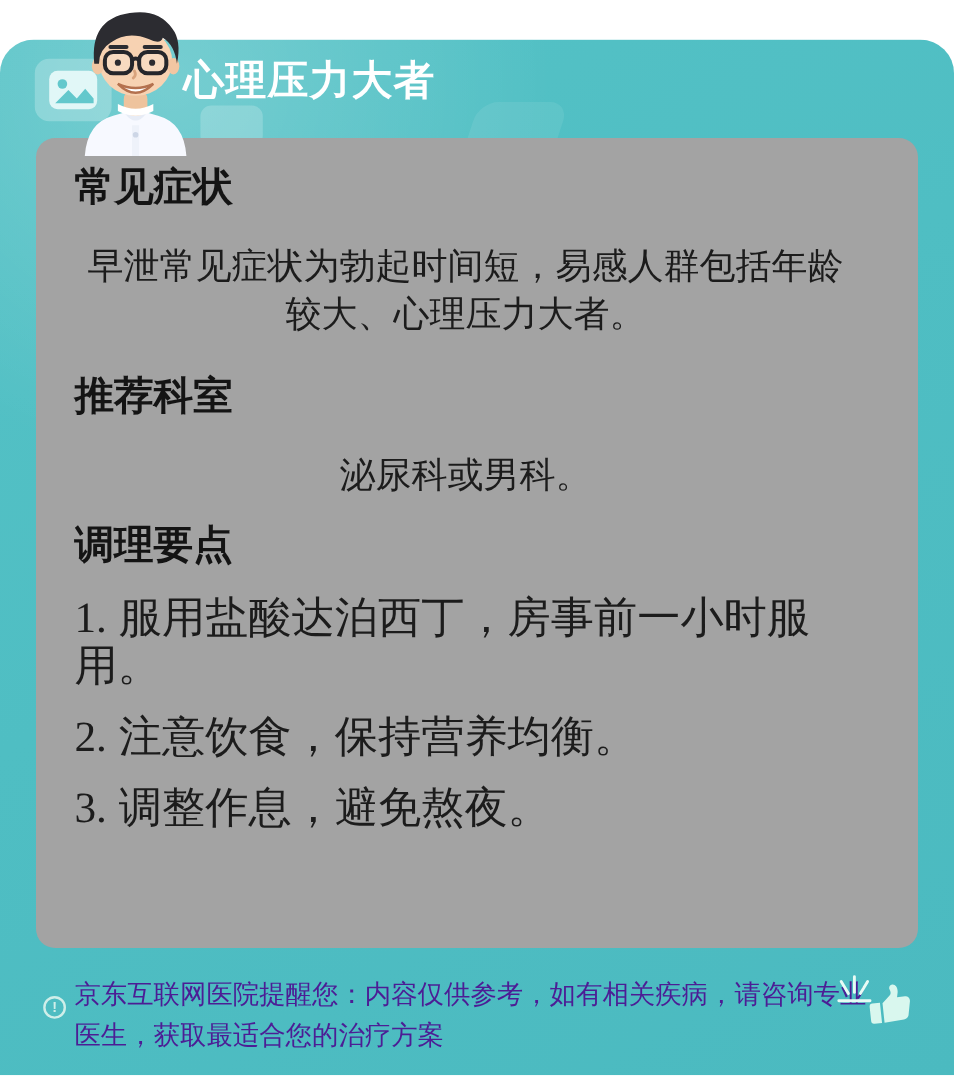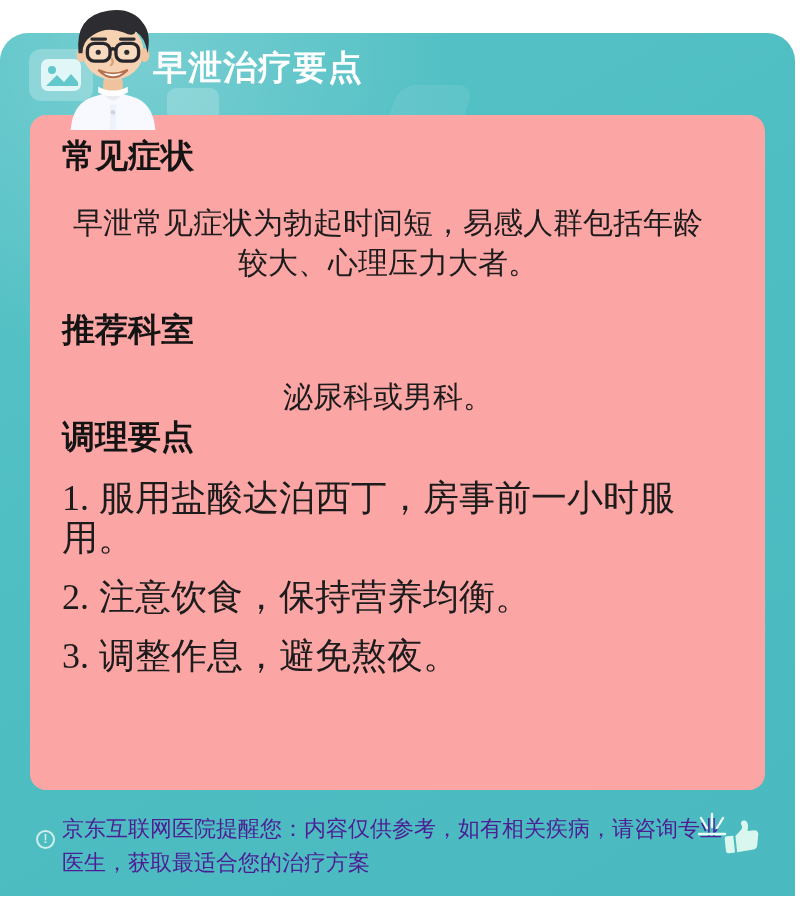--- a/index.html
+++ b/index.html
@@ -32,28 +32,28 @@
   }
   .avatar{position:absolute;left:48px;top:2px;width:130px;height:128px;z-index:3;}
   .hdr-title{
     position:absolute;left:153px;top:46px;z-index:2;
     font-size:34px;font-weight:700;color:#ffffff;letter-spacing:1px;line-height:42px;
     white-space:nowrap;
   }
   
   .white-card{
     position:absolute;left:30px;top:115px;width:735px;height:675px;
-    background:#fca5a5;border-radius:16px;box-sizing:border-box;
+    background:#a3a3a3;border-radius:16px;box-sizing:border-box;
     padding:22px 32px;z-index:2;
   }
   .sec-h{
     font-size:33px;font-weight:700;color:#141414;line-height:38px;margin:0;
   }
   .sec-h.mt-a{margin-top:28px;}
-  .sec-h.mt-b{margin-top:1px;}
+  .sec-h.mt-b{margin-top:18px;}
   .sec-p{
     font-size:30px;color:#1c1c1c;line-height:40px;margin:28px 0 0;width:652px;text-align:center;
   }
   .sec-p.single{}
   .tip-list{margin:2px 0 0;}
   .tip-item{
     font-size:36px;color:#1c1c1c;line-height:40px;margin-top:19px;width:652px;
   }
   .tip-item:first-child{margin-top:22px;}
   .tip-num{font-family:"Liberation Serif","DejaVu Serif",serif;margin-right:10px;}
@@ -110,21 +110,21 @@
   <rect x="39" y="42" width="23" height="18" rx="7" fill="rgba(255,255,255,0.18)" stroke="#26262b" stroke-width="3.4"></rect>
   <rect x="68" y="42" width="23" height="18" rx="7" fill="rgba(255,255,255,0.18)" stroke="#26262b" stroke-width="3.4"></rect>
   <path d="M62 49 Q65 46 68 49" fill="none" stroke="#26262b" stroke-width="3.2"></path>
   <circle cx="50" cy="51" r="2.6" fill="#2c2c31"></circle>
   <circle cx="79" cy="51" r="2.6" fill="#2c2c31"></circle>
 
   <path d="M64 58 Q66 62 63 64" fill="none" stroke="#d9a37c" stroke-width="2.4" stroke-linecap="round"></path>
   <path d="M50 69 Q65 84 80 69 Q65 76 50 69 Z" fill="#ffffff" stroke="#b4714e" stroke-width="2"></path>
 </svg>
 
-<div class="hdr-title">早泄治疗要点</div>
+<div class="hdr-title">心理压力大者</div>
 
 <div class="white-card">
   <h2 class="sec-h">常见症状</h2>
   <p class="sec-p">早泄常见症状为勃起时间短，易感人群包括年龄较大、心理压力大者。</p>
 
   <h2 class="sec-h mt-a">推荐科室</h2>
   <p class="sec-p single">泌尿科或男科。</p>
 
   <h2 class="sec-h mt-b">调理要点</h2>
   <div class="tip-list">

